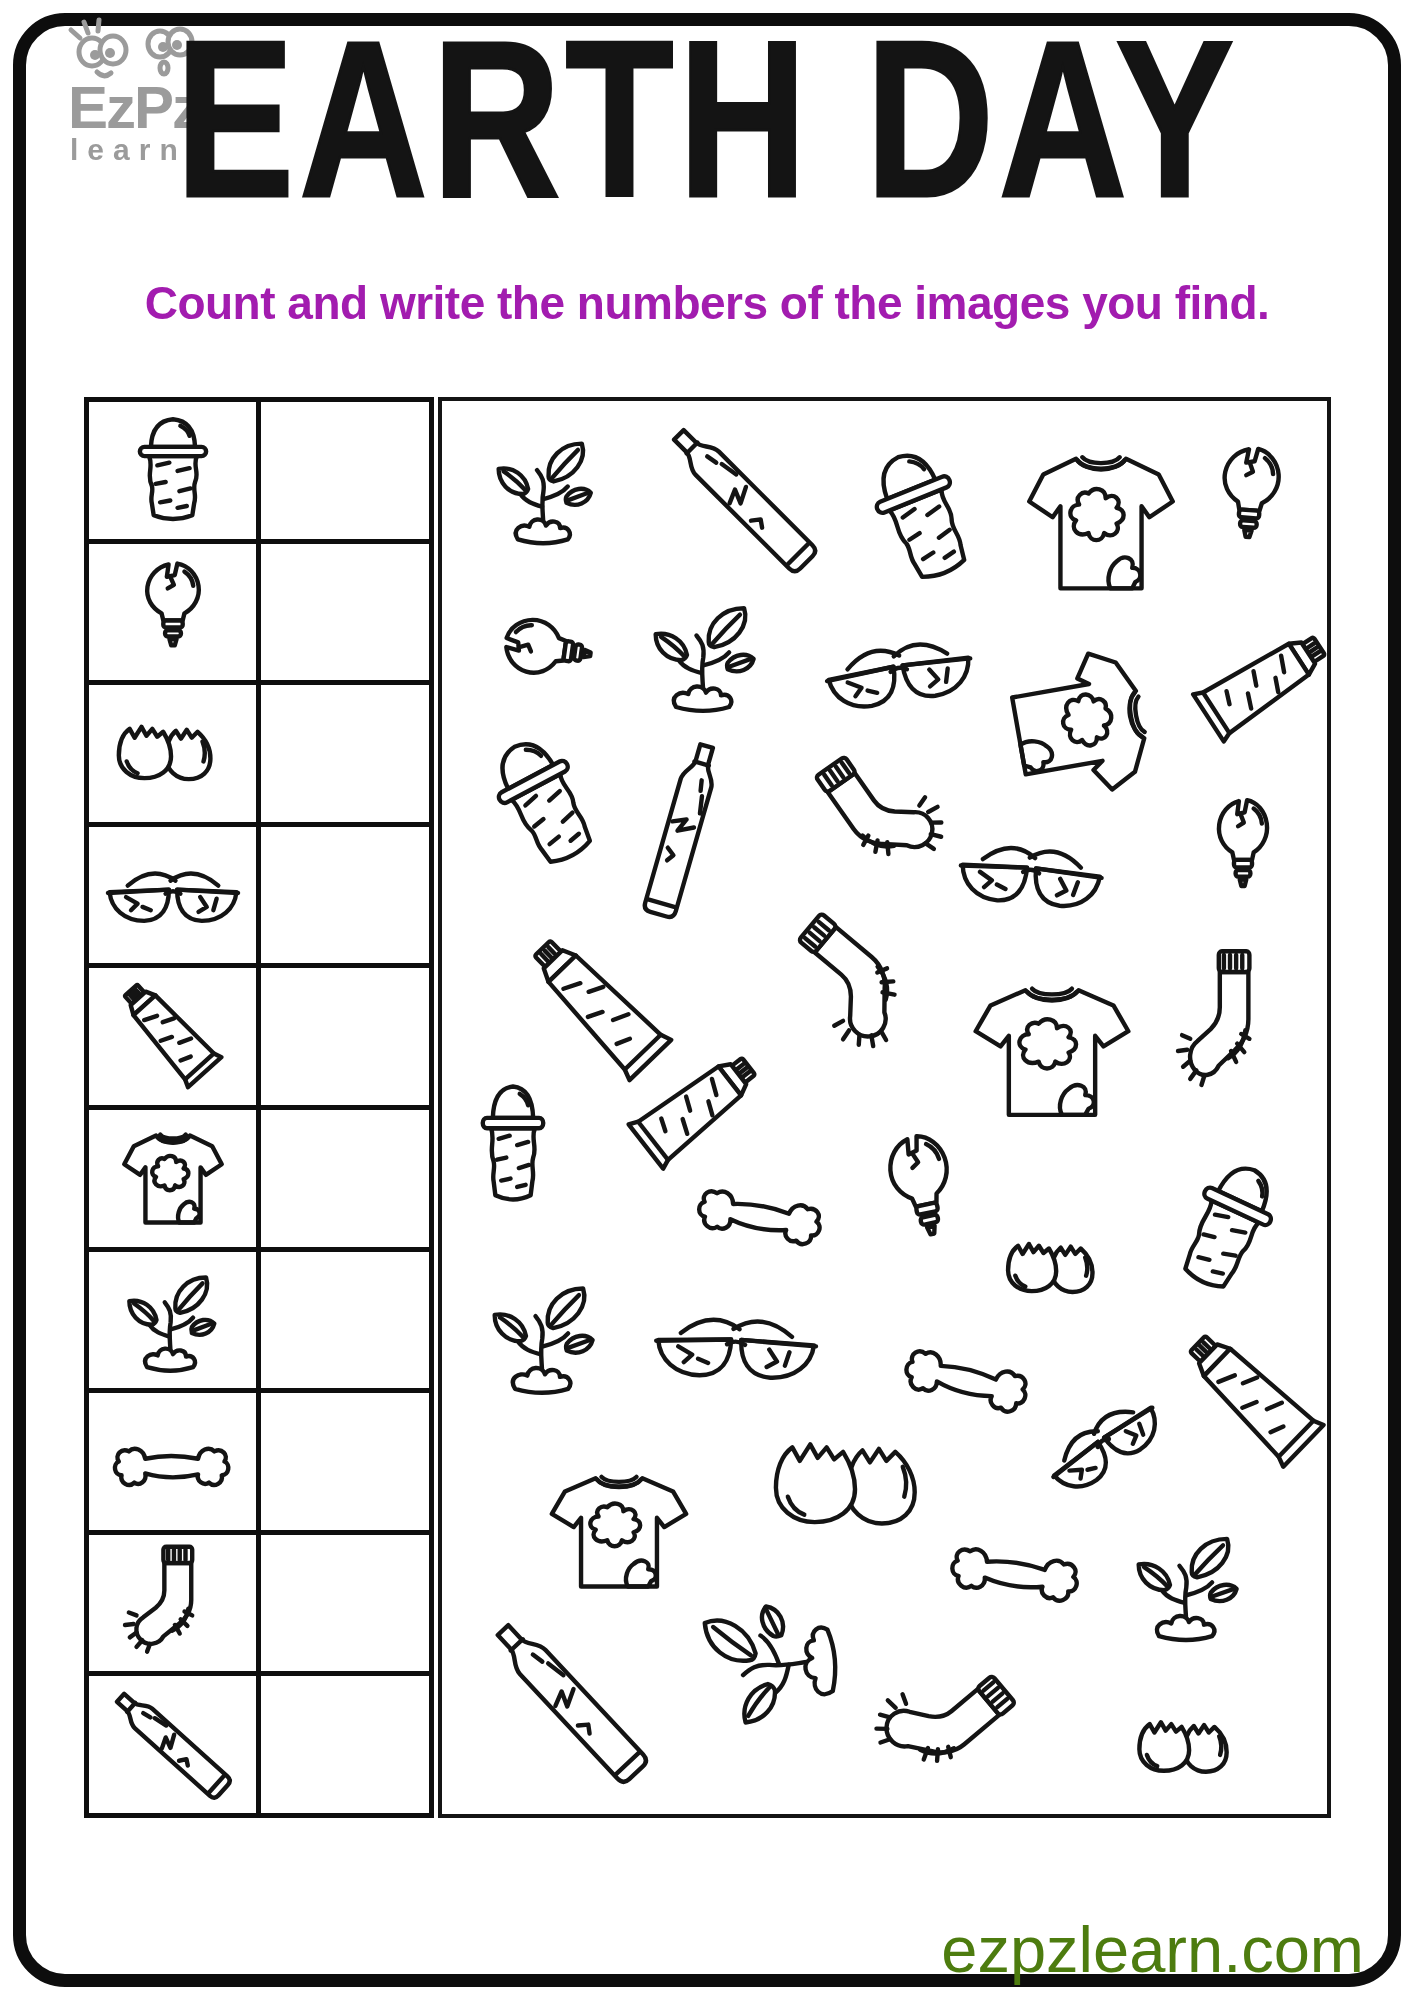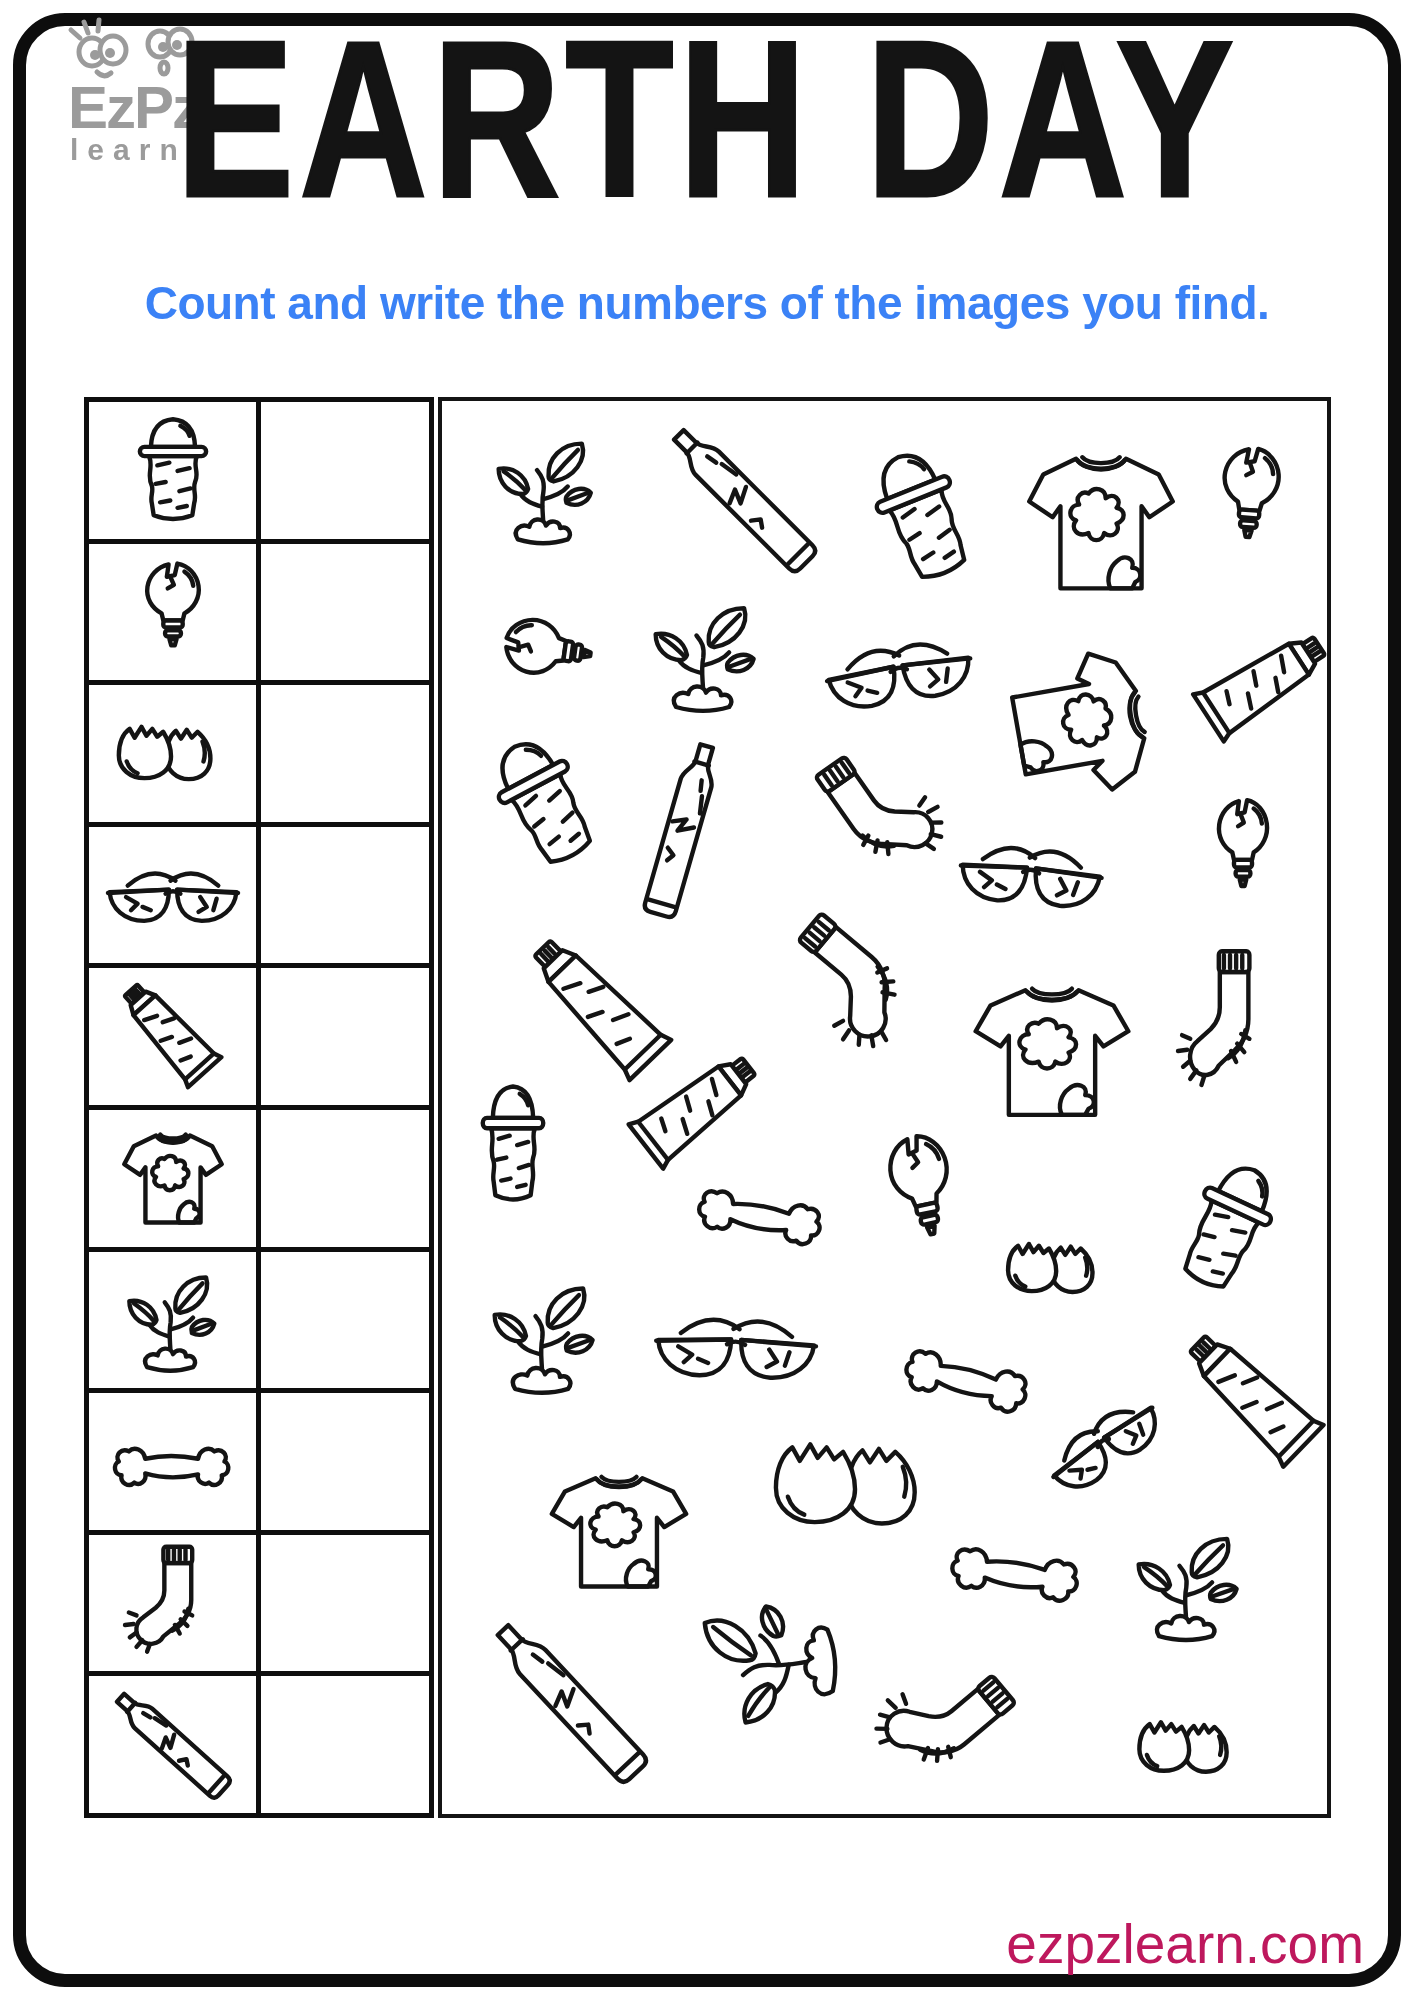--- a/index.html
+++ b/index.html
@@ -17,21 +17,21 @@
     position:absolute;left:0;right:0;top:8px;text-align:center;line-height:1;
     font-weight:bold;color:#141414;white-space:nowrap;
   }
   .title span{
     display:inline-block;font-size:222px;letter-spacing:6px;
     transform:scaleX(0.80);transform-origin:50% 50%;
     -webkit-text-stroke:3px #141414;
   }
   .instruction{
     position:absolute;left:0;right:0;top:276px;text-align:center;
-    font-size:46px;font-weight:600;color:#3b82f6;letter-spacing:-0.5px;
+    font-size:46px;font-weight:600;color:#a21caf;letter-spacing:-0.5px;
   }
   
   .legend{
     position:absolute;left:84px;top:397px;width:350px;height:1421px;
     border:5px solid #0e0e0e;box-sizing:border-box;display:flex;flex-direction:column;
     background:#fff;
   }
   .trow{flex:1;display:flex;border-top:5px solid #0e0e0e;min-height:0;}
   .trow:first-child{border-top:none;}
   .tcell{box-sizing:border-box;min-width:0;}
@@ -45,21 +45,21 @@
   
   .ic{pointer-events:none;}
   .ic svg{overflow:visible;display:block;}
   #defs-svg{position:absolute;width:0;height:0;}
   #defs-svg g *{
     stroke:#141414;stroke-width:4.4;stroke-linecap:round;stroke-linejoin:round;
     vector-effect:non-scaling-stroke;
   }
   
   .footer{
-    position:absolute;right:50px;top:1912px;font-size:55px;color:#be185d;
+    position:absolute;right:50px;top:1912px;font-size:65px;color:#4d7c0f;
     letter-spacing:0px;
   }
   
   .logo text{font-family:"Liberation Sans",sans-serif;font-weight:bold;}
 </style>
 </head>
 <body>
 
 <svg id="defs-svg" xmlns="http://www.w3.org/2000/svg" aria-hidden="true">
   <defs></defs>

